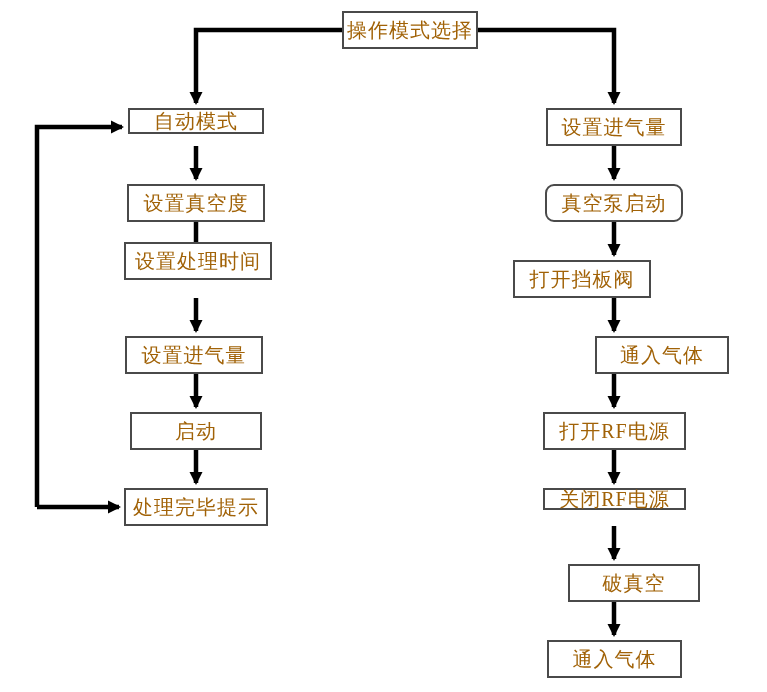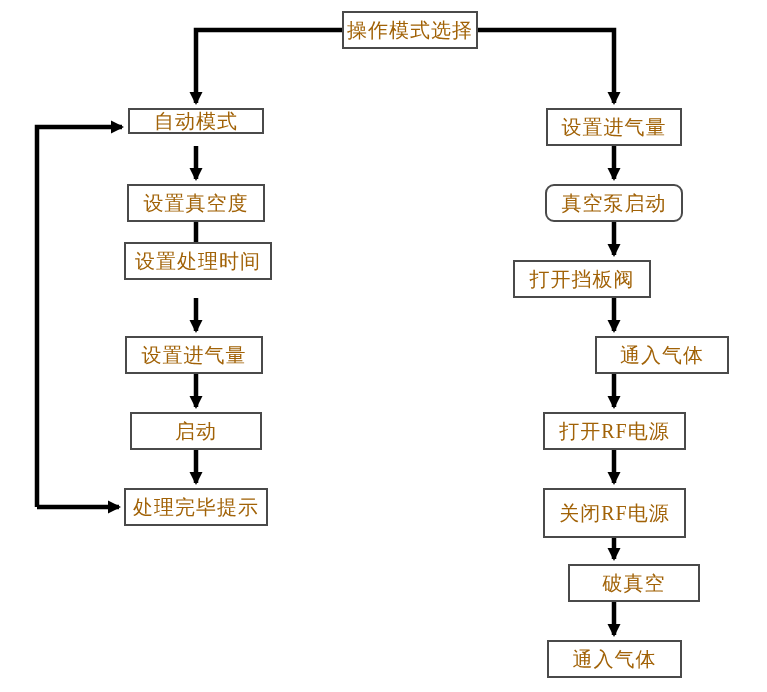--- a/index.html
+++ b/index.html
@@ -45,21 +45,21 @@
   .n-l2 { left: 124px; top: 242px; width: 148px; height: 38px; }
   .n-l3 { left: 125px; top: 336px; width: 138px; height: 38px; }
   .n-l4 { left: 130px; top: 412px; width: 132px; height: 38px; }
   .n-l5 { left: 124px; top: 488px; width: 144px; height: 38px; }
   
   .n-r0 { left: 546px; top: 108px; width: 136px; height: 38px; }
   .n-r1 { left: 545px; top: 184px; width: 138px; height: 38px; border-radius: 9px; }
   .n-r2 { left: 513px; top: 260px; width: 138px; height: 38px; }
   .n-r3 { left: 547px; top: 336px; width: 134px; height: 38px; margin-left: 48px; }
   .n-r4 { left: 543px; top: 412px; width: 143px; height: 38px; }
-  .n-r5 { left: 543px; top: 488px; width: 143px; height: 50px; }
+  .n-r5 { left: 543px; top: 488px; width: 143px; height: 22px; }
   .n-r6 { left: 548px; top: 564px; width: 132px; height: 38px; margin-left: 20px; }
   .n-r7 { left: 547px; top: 640px; width: 135px; height: 38px; }
 </style>
 </head>
 <body>
 
 <div class="canvas">
 
   <svg class="connectors" viewBox="0 0 767 692" xmlns="http://www.w3.org/2000/svg" aria-hidden="true">
     <defs>

